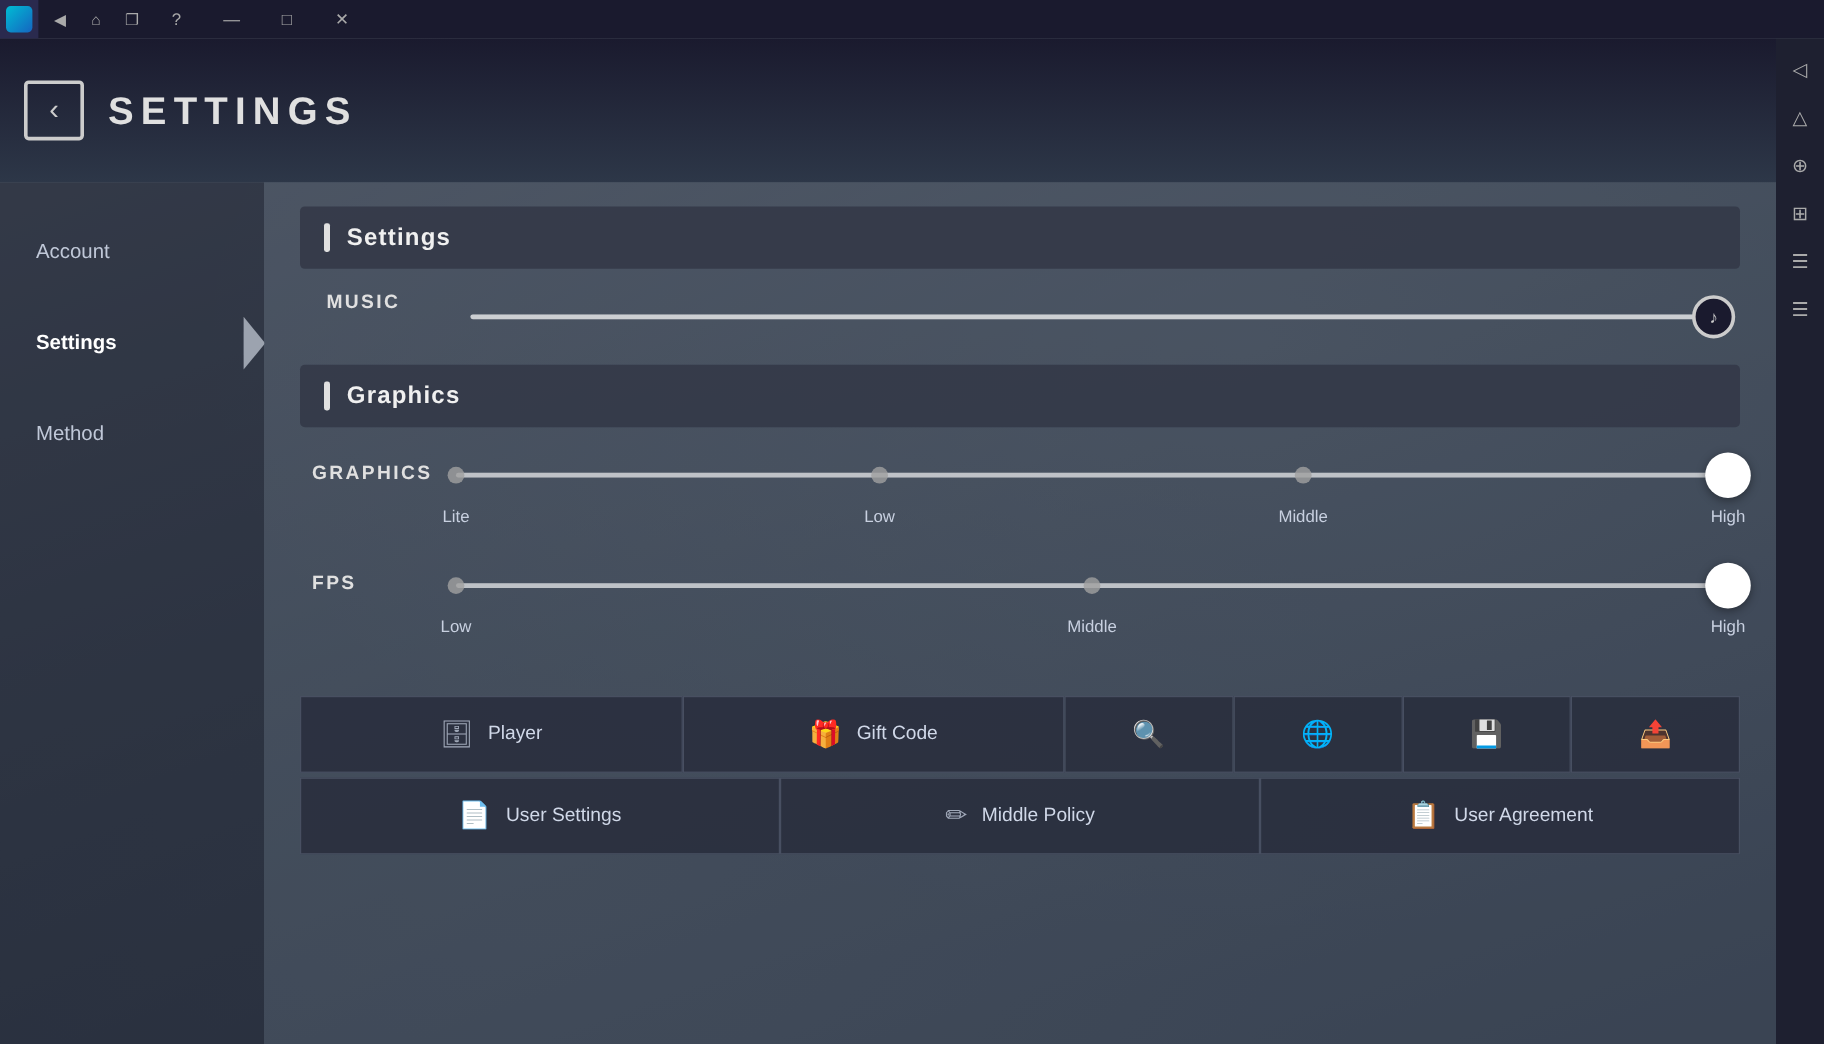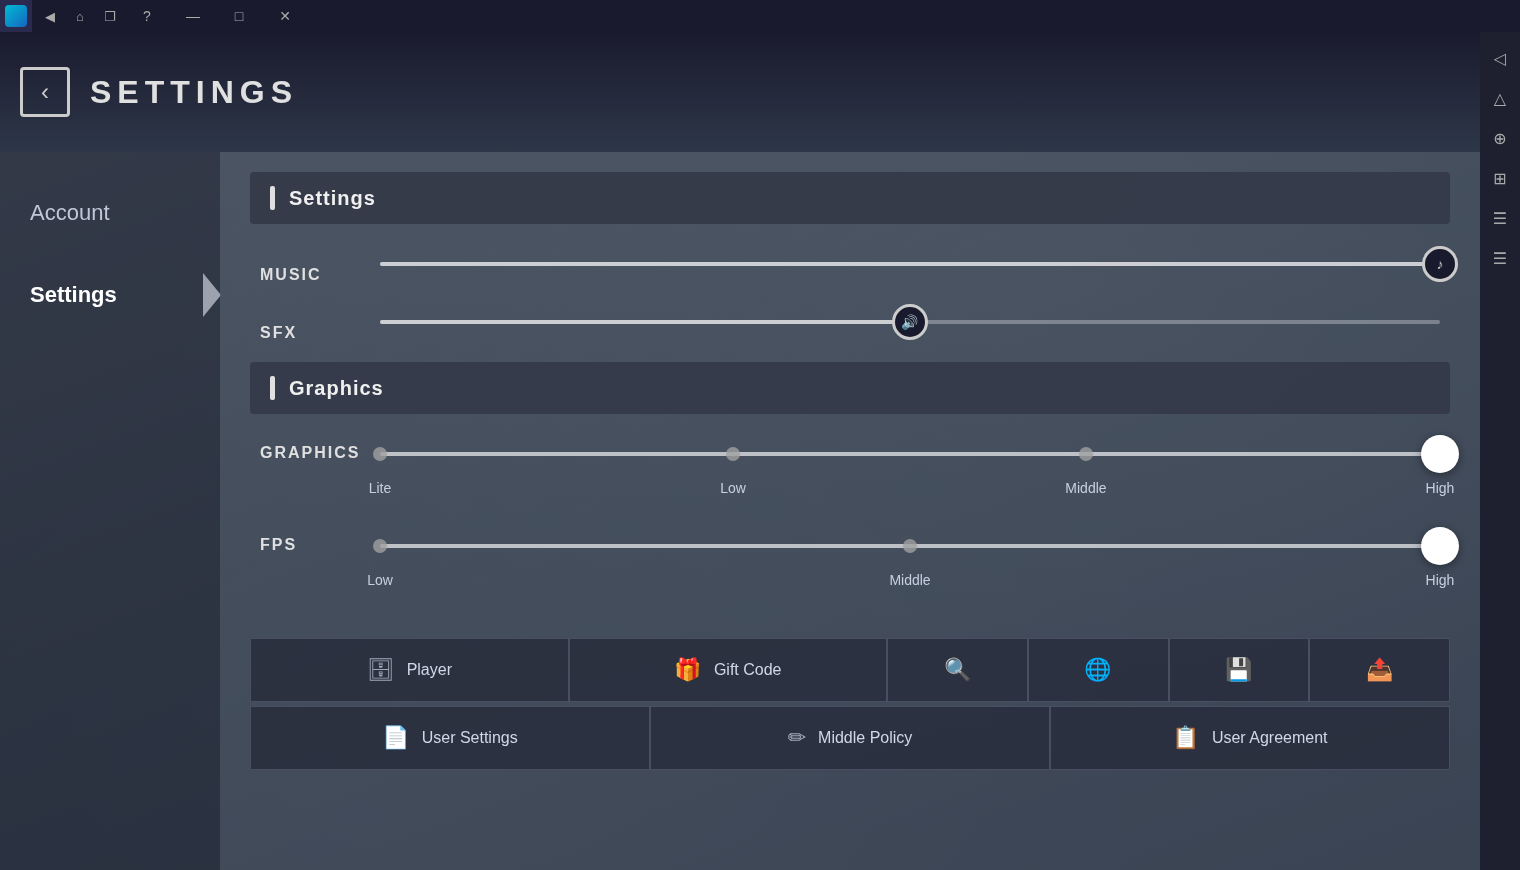--- a/index.html
+++ b/index.html
@@ -124,21 +124,21 @@
       position: absolute;
       top: 120px; left: 0;
       width: 220px;
       bottom: 0;
       background: rgba(30, 35, 50, 0.7);
       padding-top: 20px;
     }
     .nav-item {
       padding: 28px 30px;
       color: #c0c8d8;
-      font-size: 22px;
+      font-size: 17px;
       font-weight: 500;
       cursor: pointer;
       position: relative;
     }
     .nav-item.active {
       color: white;
       font-weight: 600;
     }
     .nav-item.active::after {
       content: '';
@@ -178,22 +178,22 @@
     .section-title {
       color: #f0f0f0;
       font-size: 20px;
       font-weight: 600;
       letter-spacing: 1px;
     }
 
     
     .slider-row {
       display: flex;
-      align-items: flex-end;
-      margin: 18px 0;
+      align-items: flex-start;
+      margin: 18px 12px;
       padding: 0 10px;
     }
     .slider-label {
       color: #e0e0e0;
       font-size: 16px;
       font-weight: 700;
       letter-spacing: 2px;
       width: 120px;
       flex-shrink: 0;
     }
@@ -365,20 +365,21 @@
   <div class="bg-texture"></div>
 
   <div class="settings-header-panel">
     <div class="back-btn">‹</div>
     <div class="settings-title">SETTINGS</div>
   </div>
 
   <div class="left-nav">
     <div class="nav-item">Account</div>
     <div class="nav-item active">Settings</div>
+    <div class="nav-item">Method</div>
   </div>
 
   <div class="content-area">
 
     <div class="section-header">
       <div class="section-bar"></div>
       <div class="section-title">Settings</div>
     </div>
 
     <div class="slider-row">
@@ -386,31 +387,20 @@
       <div class="slider-track-wrap">
         <div class="slider-track">
           <div class="slider-fill" style="width: 100%"></div>
         </div>
         <div class="slider-thumb slider-thumb-music" style="left: 100%;">
           <span style="color:#ccc;font-size:14px;">♪</span>
         </div>
       </div>
     </div>
 
-    <div class="slider-row">
-      <div class="slider-label">SFX</div>
-      <div class="slider-track-wrap">
-        <div class="slider-track">
-          <div class="slider-fill" style="width: 50%"></div>
-        </div>
-        <div class="slider-thumb slider-thumb-sfx" style="left: 50%;">
-          <span style="color:#ccc;font-size:14px;">🔊</span>
-        </div>
-      </div>
-    </div>
 
     <div class="section-header graphics-section" style="margin-top:20px;">
       <div class="section-bar"></div>
       <div class="section-title">Graphics</div>
     </div>
 
     <div class="graphics-row" style="margin-top:20px;">
       <div class="graphics-row-label">GRAPHICS</div>
       <div class="graphics-row-slider">
         <div class="step-slider-track-row">

